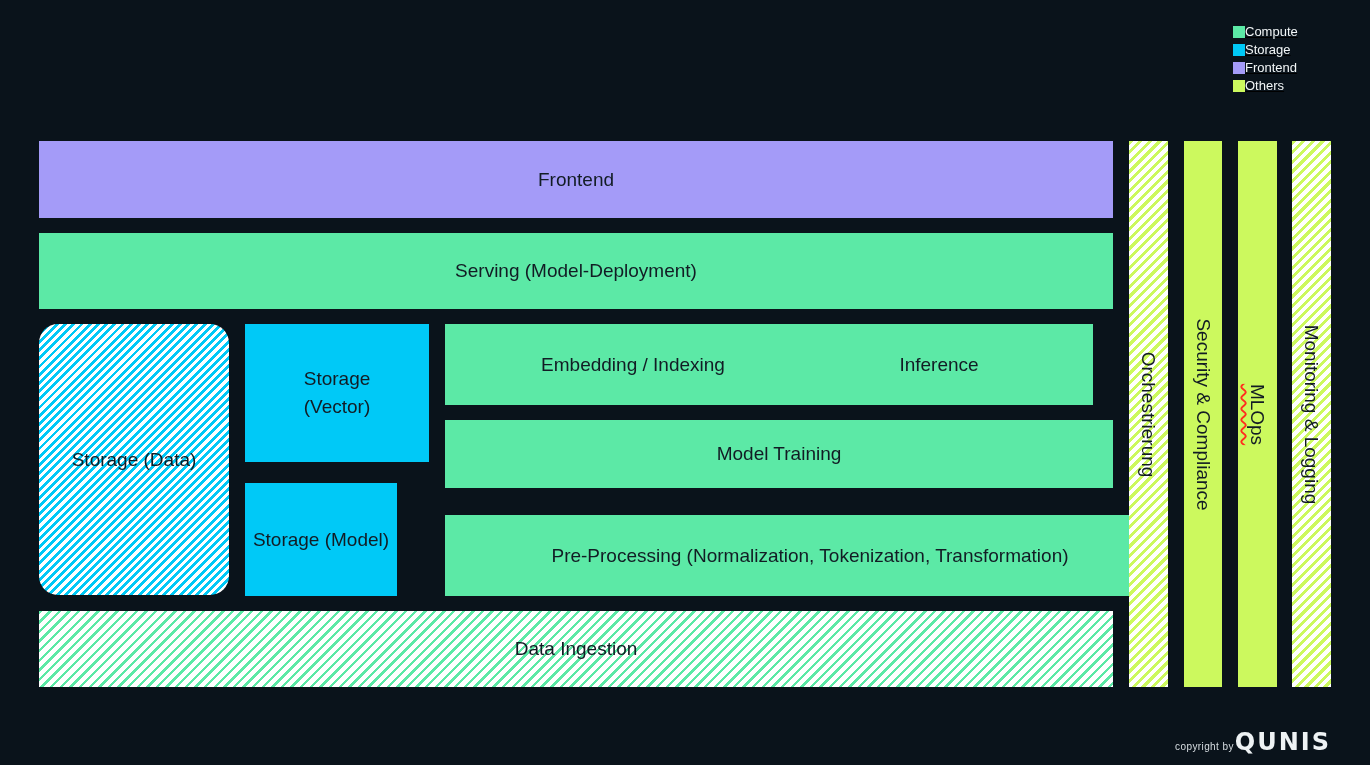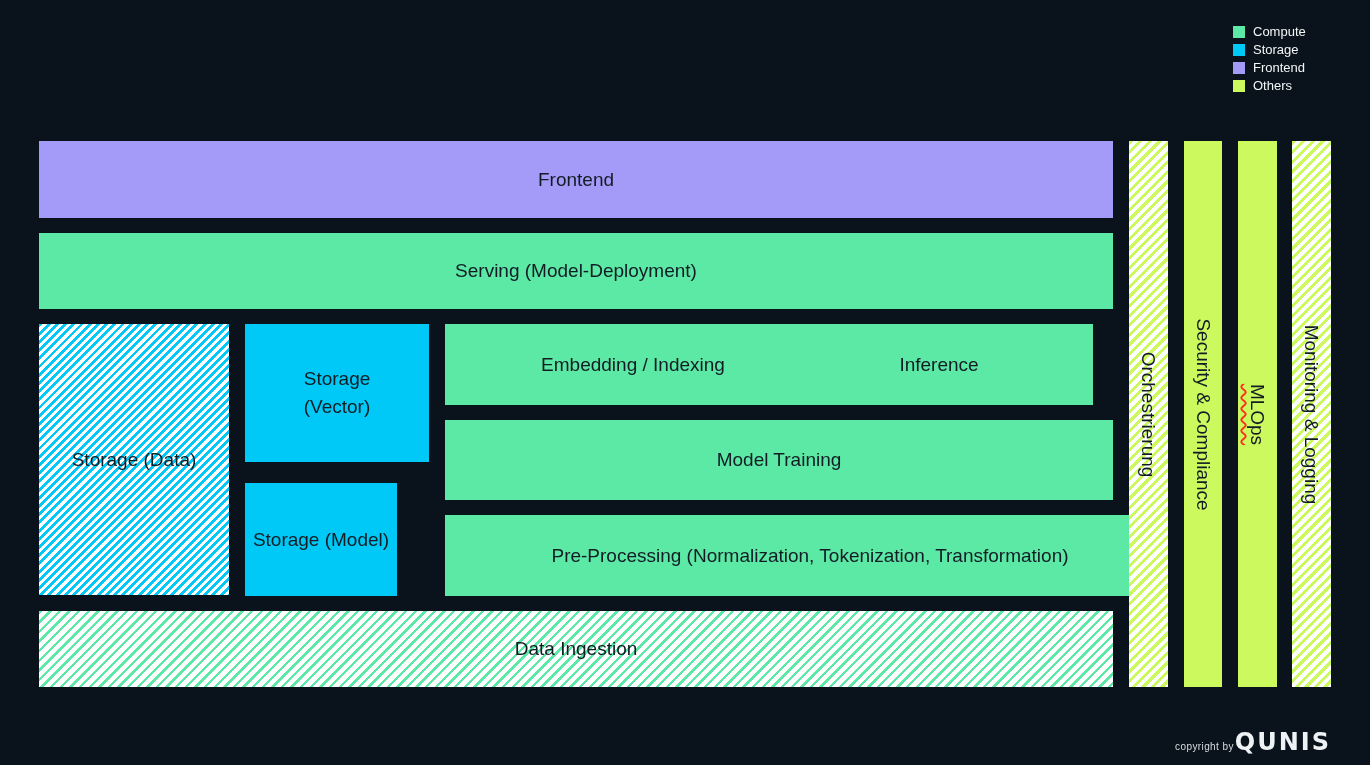--- a/index.html
+++ b/index.html
@@ -13,21 +13,21 @@
     --c-spellcheck-underline:#ff2d1e;
   }
   html,body{margin:0;padding:0;background:var(--c-background);}
   .stage{
     position:relative;width:1370px;height:765px;overflow:hidden;
     background:var(--c-background);
     font-family:"Liberation Sans",sans-serif;
   }
   
   .legend{position:absolute;left:1233px;top:25px;display:flex;flex-direction:column;gap:5px;}
-  .legend-row{display:flex;align-items:center;gap:8px;height:13px;}
+  .legend-row{display:flex;align-items:center;height:13px;text-decoration:underline;}
   .sw{width:12px;height:12px;display:inline-block;}
   .sw-compute{background:var(--c-compute);}
   .sw-storage{background:var(--c-storage);}
   .sw-frontend{background:var(--c-frontend);}
   .sw-others{background:var(--c-others);}
   .legend-label{color:var(--c-legend-text);font-size:13px;line-height:13px;}
   
   .block{
     position:absolute;display:flex;align-items:center;justify-content:center;
     color:var(--c-block-text);font-size:19px;text-align:center;
@@ -35,26 +35,26 @@
   .cat-frontend{background:var(--c-frontend);}
   .cat-compute{background:var(--c-compute);}
   .cat-storage{background:var(--c-storage);}
   .cat-others{background:var(--c-others);}
   .hatch-storage{background:repeating-linear-gradient(135deg,var(--c-storage) 0 2.8px,#ffffff 2.8px 5.8px);}
   .hatch-compute{background:repeating-linear-gradient(135deg,var(--c-compute) 0 2.4px,#ffffff 2.4px 6.8px);}
   .hatch-others{background:repeating-linear-gradient(135deg,var(--c-others) 0 3px,#ffffff 3px 6.8px);}
 
   .b-frontend{left:39px;top:141px;width:1074px;height:77px;}
   .b-serving{left:39px;top:233px;width:1074px;height:76px;}
-  .b-storage-data{left:39px;top:324px;width:190px;height:271px;}
+  .b-storage-data{left:39px;top:324px;width:190px;height:271px;border-radius:19px;}
   .b-storage-vector{left:245px;top:324px;width:184px;height:138px;flex-direction:column;line-height:28px;}
   .b-storage-model{left:245px;top:483px;width:152px;height:113px;}
   .b-embedding{left:445px;top:324px;width:376px;height:81px;}
   .b-inference{left:785px;top:324px;width:308px;height:81px;}
-  .b-model-training{left:445px;top:420px;width:668px;height:80px;}
+  .b-model-training{left:445px;top:420px;width:668px;height:68px;}
   .b-pre-processing{left:445px;top:515px;width:668px;height:81px;padding-left:31px;}
   .b-data-ingestion{left:39px;top:611px;width:1074px;height:76px;}
   
   .vbar{
     position:absolute;top:141px;height:546px;
     display:flex;align-items:center;justify-content:center;
   }
   .vlabel{
     transform:rotate(90deg);white-space:nowrap;
     color:var(--c-block-text);font-size:19px;line-height:19px;

